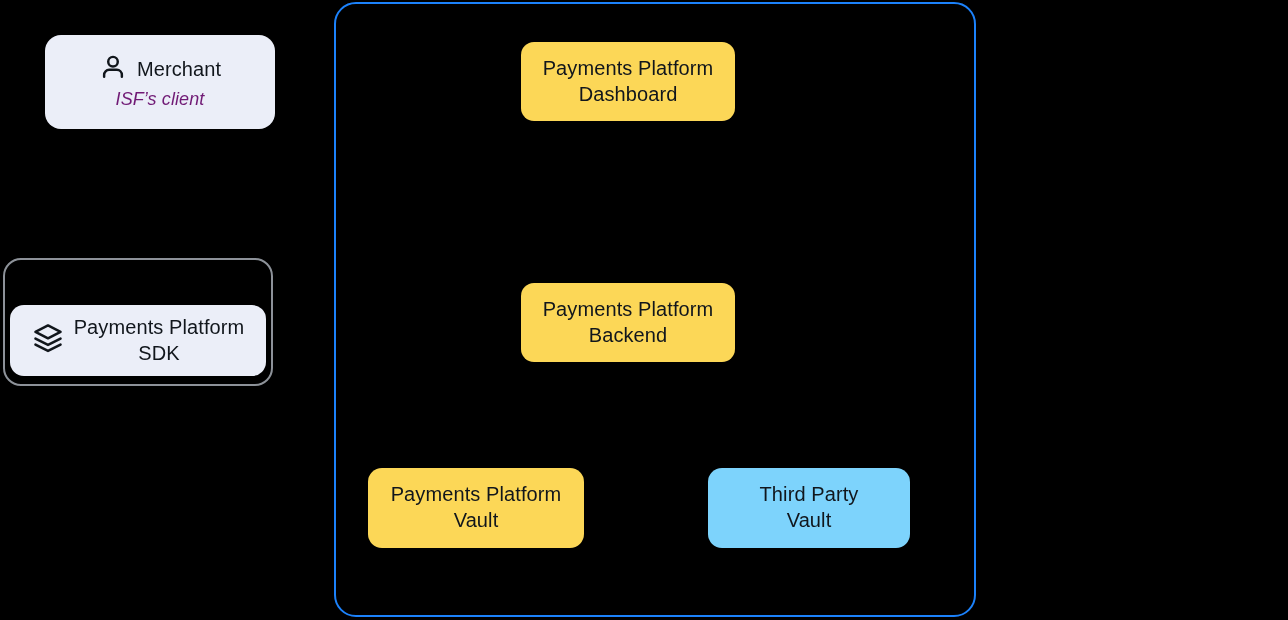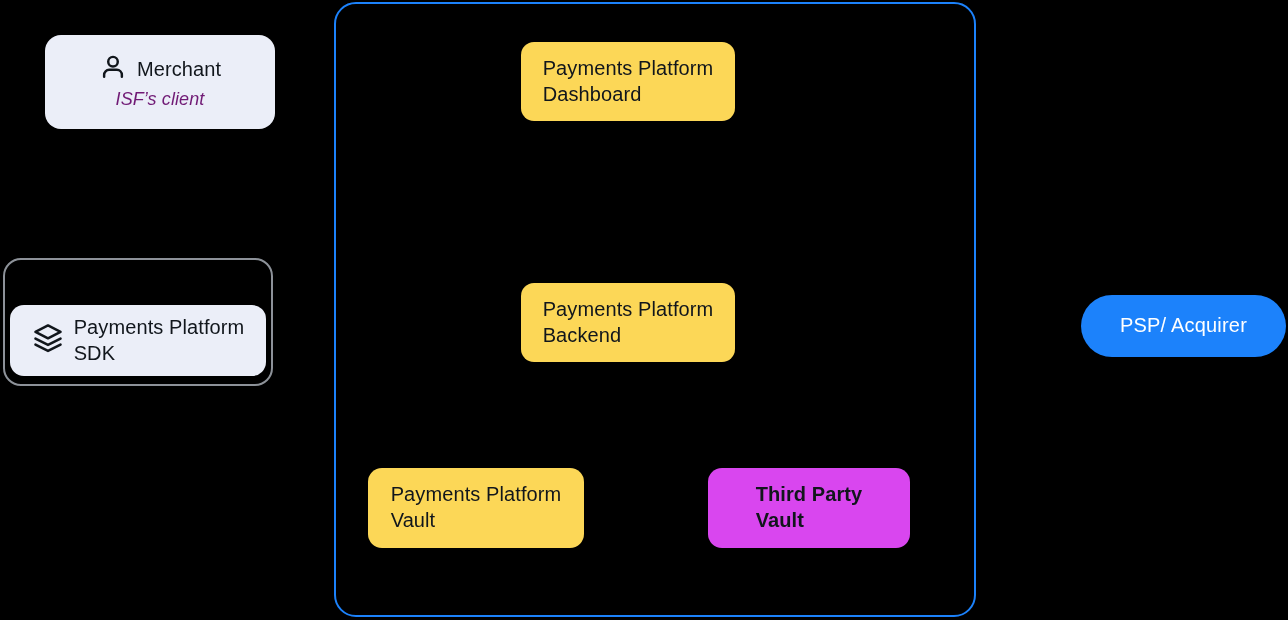--- a/index.html
+++ b/index.html
@@ -20,20 +20,21 @@
     overflow: hidden;
   }
 
   
   .node {
     position: absolute;
     box-sizing: border-box;
     display: flex;
     align-items: center;
     justify-content: center;
+    text-align: center;
     line-height: 1.28;
     color: #11161c;
   }
   .node-label {
     display: block;
     white-space: pre-line;
   }
 
   
   .merchant-card {
@@ -103,21 +104,21 @@
     width: 642px;
     height: 615px;
     box-sizing: border-box;
     border: 2px solid #1c82fb;
     border-radius: 22px;
     background: transparent;
   }
 
   
   .box-yellow { background: #fcd757; }
-  .box-green  { background: #d946ef; font-weight: bold; }
+  .box-green  { background: #7dd3fc; }
 
   .svc-dashboard {
     left: 521px; top: 42px;
     width: 214px; height: 79px;
     border-radius: 13px;
   }
   .svc-backend {
     left: 521px; top: 283px;
     width: 214px; height: 79px;
     border-radius: 13px;
@@ -200,17 +201,14 @@
   <div class="node box-yellow svc-pp-vault">
     <span class="svc-label node-label">Payments Platform
 Vault</span>
   </div>
 
   <div class="node box-green svc-third-vault">
     <span class="svc-label node-label">Third Party
 Vault</span>
   </div>
 
-  <div class="node psp-pill">
-    <span class="psp-label">PSP/ Acquirer</span>
-  </div>
 
 </div>
 
 </body></html>

